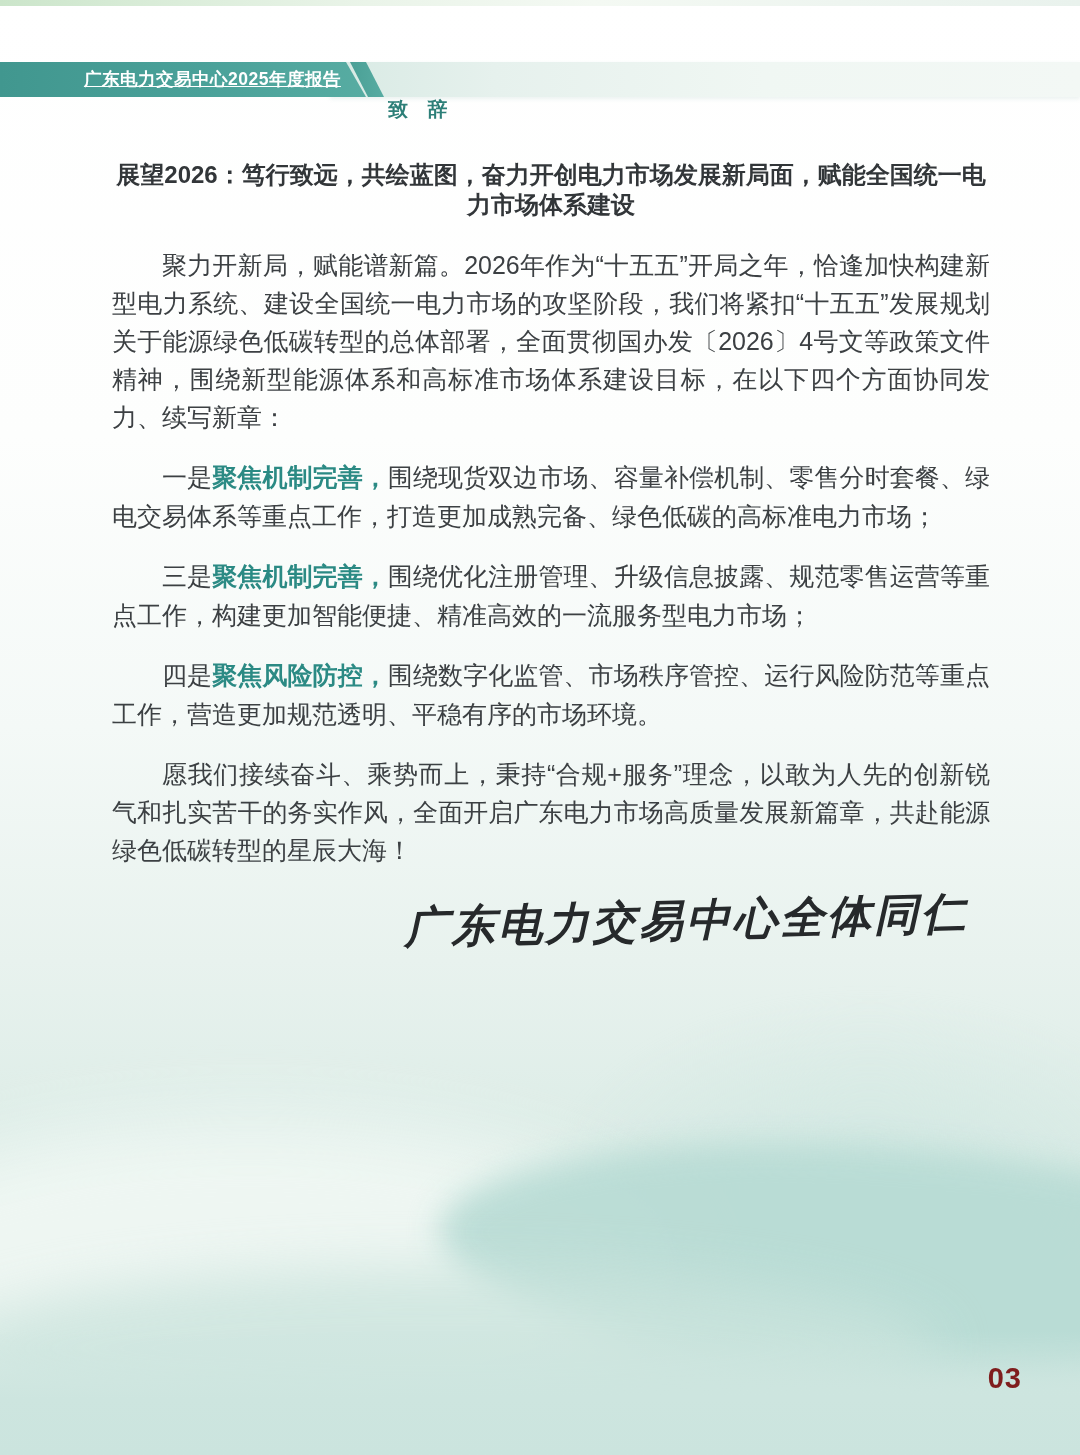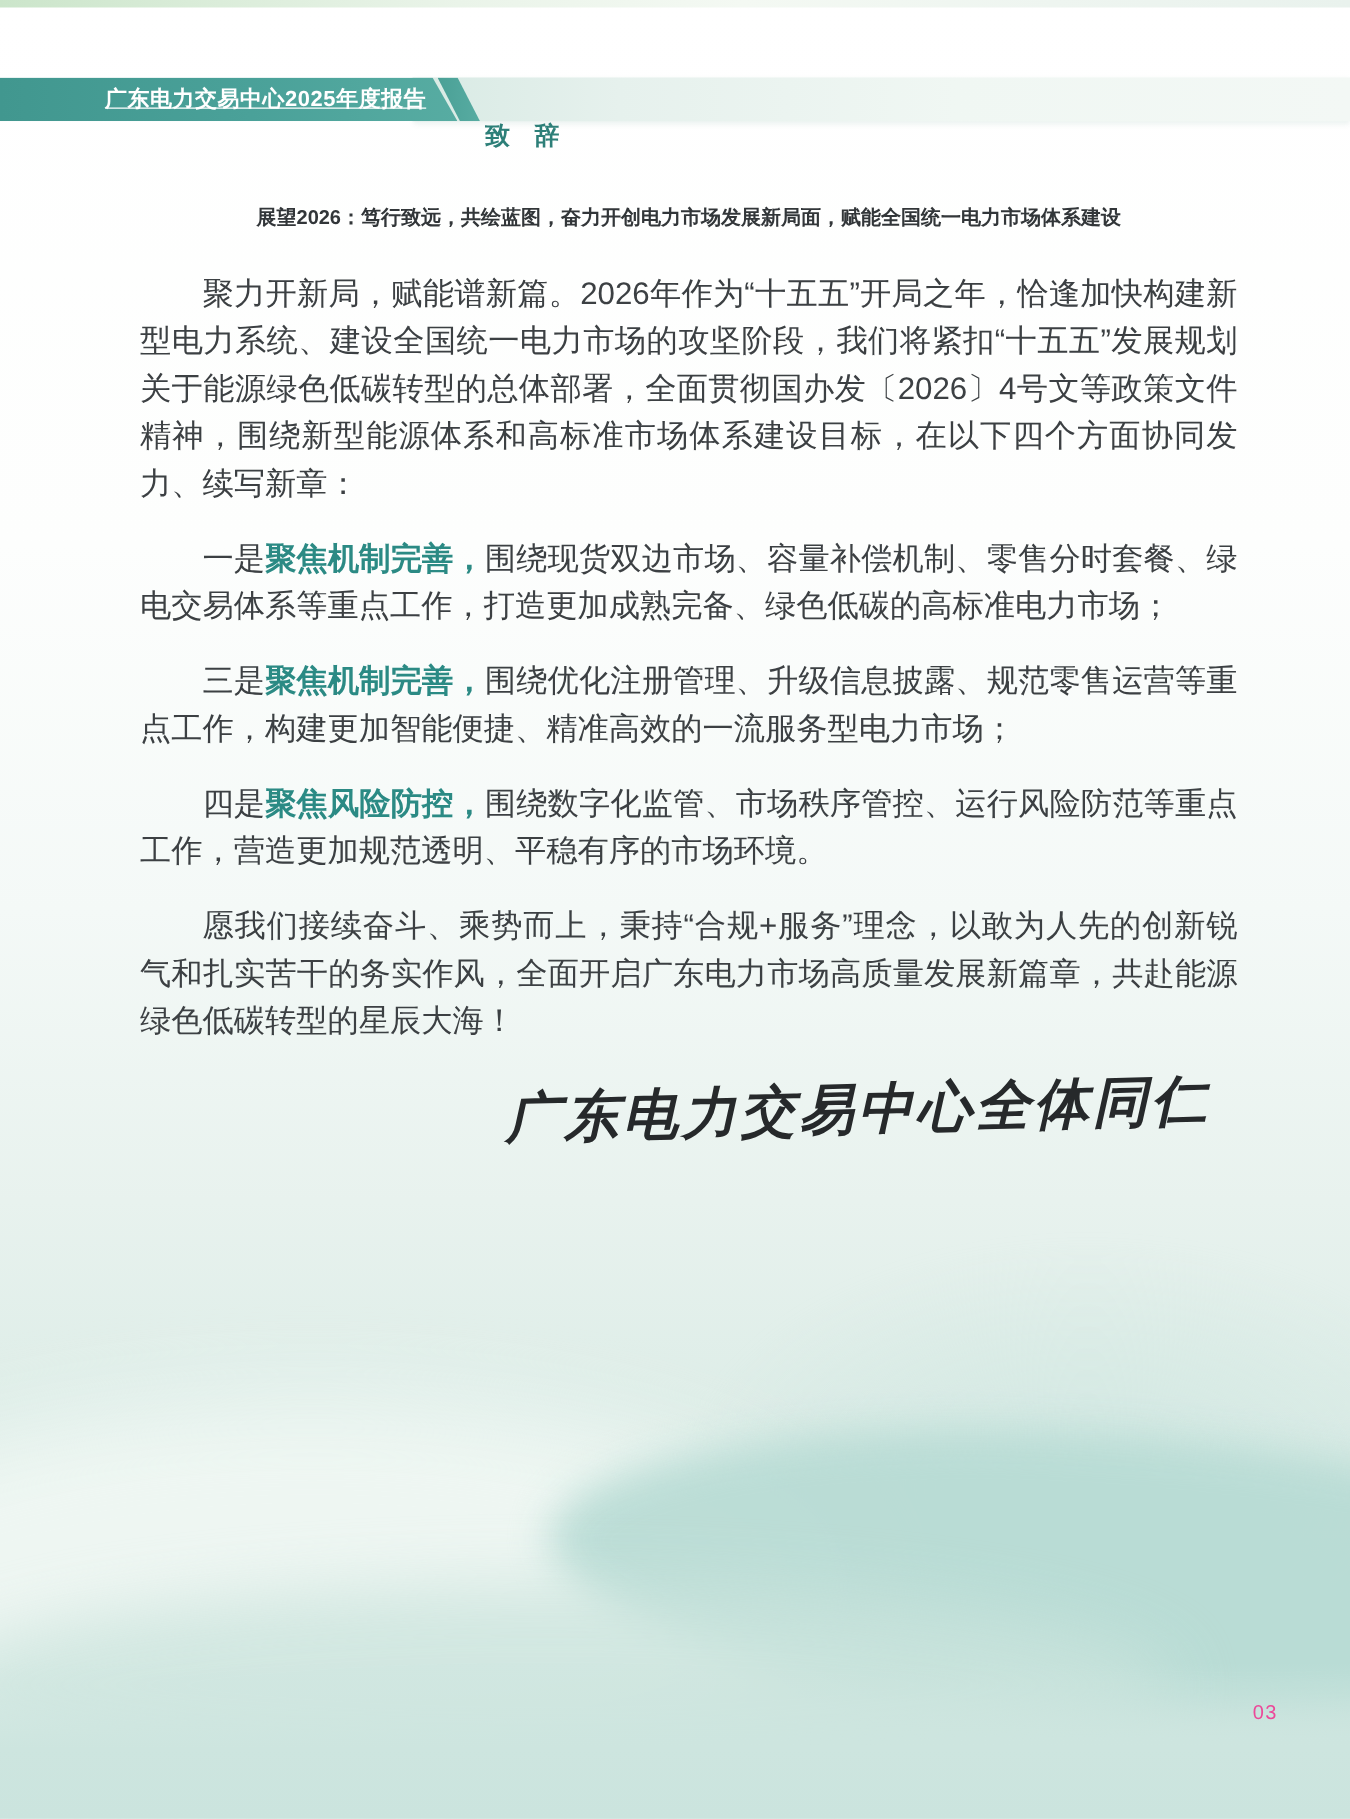--- a/index.html
+++ b/index.html
@@ -36,32 +36,32 @@
   .band-stripe{position:absolute;left:350px;top:0;bottom:0;width:40px;
       background:linear-gradient(90deg,#4aa096,#5aaea4);
       clip-path:polygon(0 0,16px 0,34px 100%,18px 100%);}
   .band-title{position:absolute;left:84px;top:0;height:35px;line-height:35px;
       color:#ffffff;font-weight:bold;font-size:17.5px;letter-spacing:.5px;white-space:nowrap;text-decoration:underline;}
   .section-label{position:absolute;left:388px;top:0;height:35px;line-height:36px;
       color:#2d7f78;font-weight:bold;font-size:20px;letter-spacing:7px;white-space:nowrap;margin-top:29px;}
 
   
   .content{position:absolute;left:112px;right:90px;top:160px;}
-  .heading{margin:0 0 26px 0;font-size:16px;line-height:30px;font-weight:bold;
+  .heading{margin:0 0 26px 0;font-size:24px;line-height:30px;font-weight:bold;
       color:#323639;text-align:center;}
   .para{margin:12px 0 22px 0;font-size:25px;line-height:38px;color:#3c4043;
       text-align:justify;text-indent:2em;}
-  .para .em{color:#2b8a84;font-weight:bold;}
+  .para .em{color:#2b8a84;font-weight:bold;font-family:Liberation Serif, serif;}
 
   .signature{margin-top:26px;text-align:right;padding-right:22px;
       font-family:"DejaVu Serif","Liberation Serif",serif;font-style:italic;font-weight:bold;
       font-size:44px;color:#26292b;letter-spacing:3px;transform:rotate(-1.5deg);}
 
-  .page-number{position:absolute;top:1362px;right:58px;font-size:16px;
-      color:#ec4899;letter-spacing:1px;}
+  .page-number{position:absolute;top:1362px;right:58px;font-size:29px;
+      color:#7f1d1d;letter-spacing:1px;font-weight:bold;}
 </style>
 </head>
 <body>
 
 <div class="page">
 
   <div class="blob blob-right"></div>
   <div class="blob blob-light-left"></div>
   <div class="blob blob-leaf"></div>
   <div class="blob blob-shore"></div>

